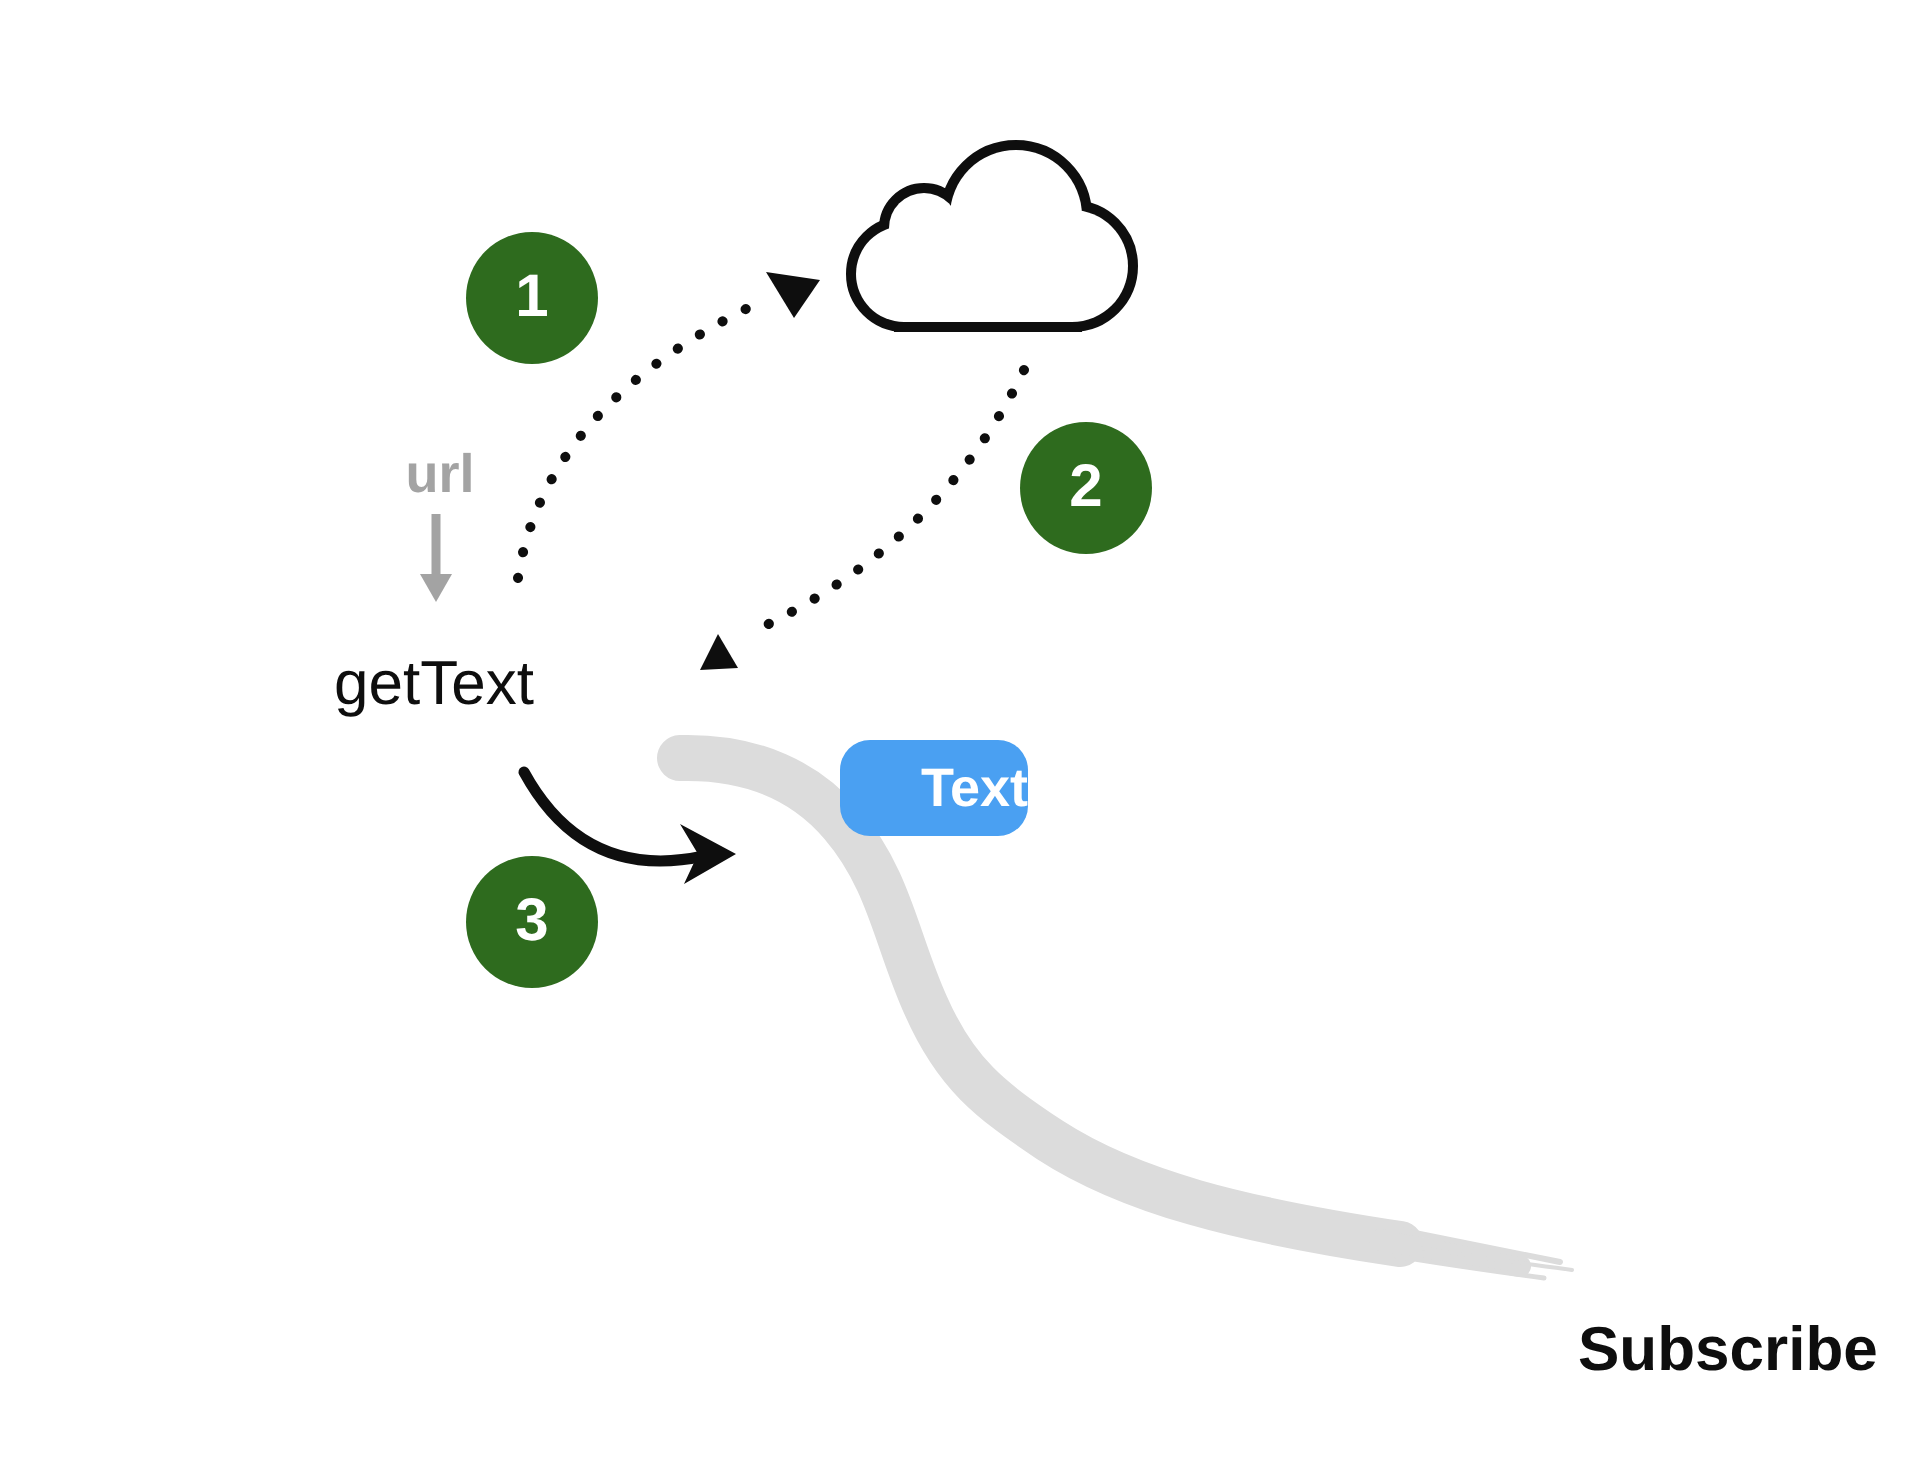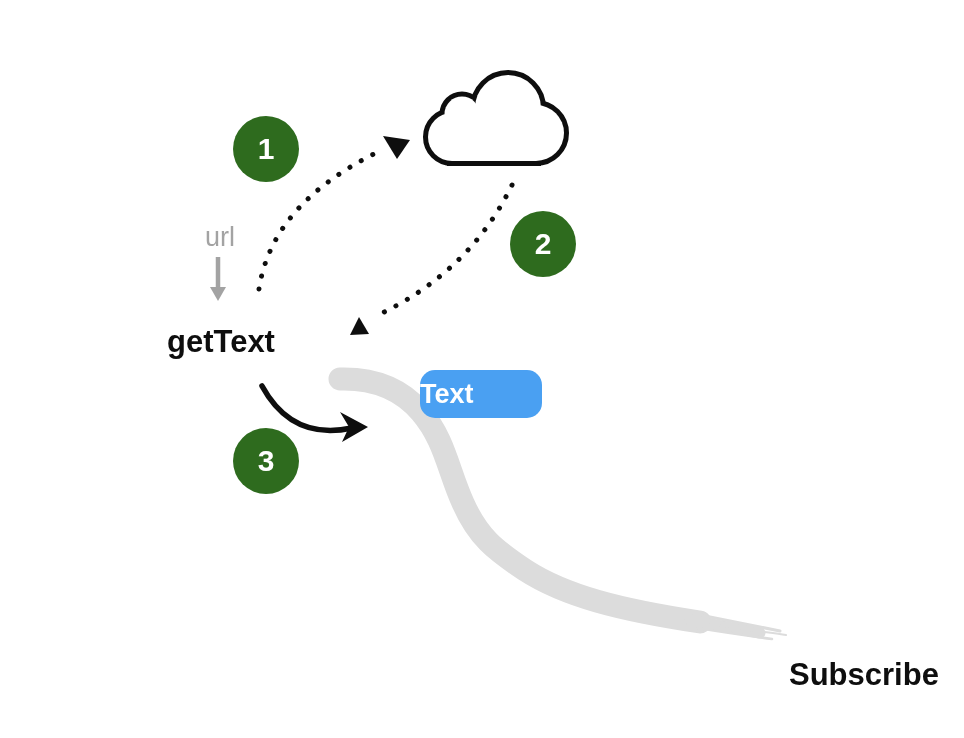--- a/index.html
+++ b/index.html
@@ -51,39 +51,39 @@
     display: flex; align-items: center; justify-content: center;
   }
   .step-1 { left: 233px; top: 116px; }
   .step-2 { left: 510px; top: 211px; }
   .step-3 { left: 233px; top: 428px; }
   .url-label {
     position: absolute;
     left: 190px; top: 224px; width: 60px;
     text-align: center;
     color: var(--muted-gray);
-    font-size: 27px; font-weight: normal;
+    font-size: 27px; font-weight: bold;
     line-height: 1;
   }
   .gettext-label {
     position: absolute;
     left: 167px; top: 326px;
     color: var(--ink);
-    font-size: 31px; font-weight: bold;
+    font-size: 31px; font-weight: normal;
     line-height: 1;
   }
   .text-badge {
     position: absolute;
     left: 420px; top: 370px;
-    width: 122px; height: 48px;
+    width: 94px; height: 48px;
     border-radius: 15px;
     background: var(--badge-blue);
     color: #ffffff;
     font-size: 27px; font-weight: bold;
-    display: flex; align-items: center; justify-content: flex-start;
+    display: flex; align-items: center; justify-content: flex-end;
   }
   .subscribe-label {
     position: absolute;
     left: 789px; top: 659px;
     color: var(--ink);
     font-size: 31px; font-weight: bold;
     line-height: 1;
   }
   .cloud-wrap {
     position: absolute;

